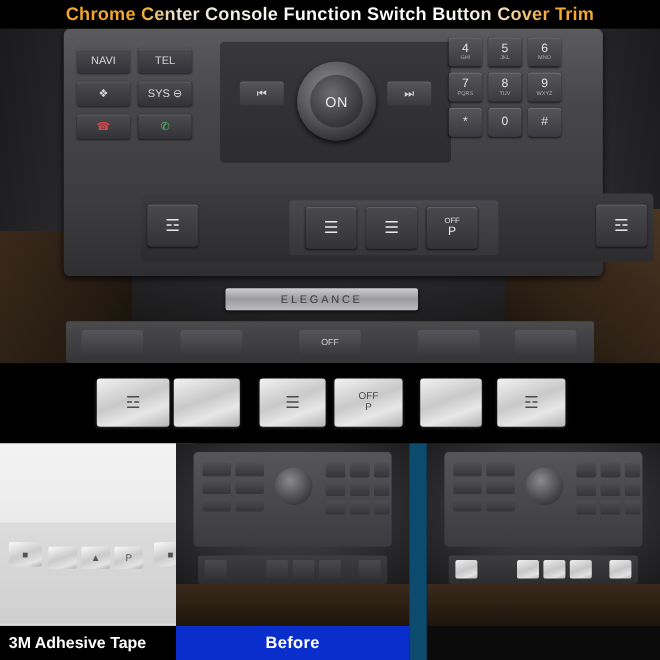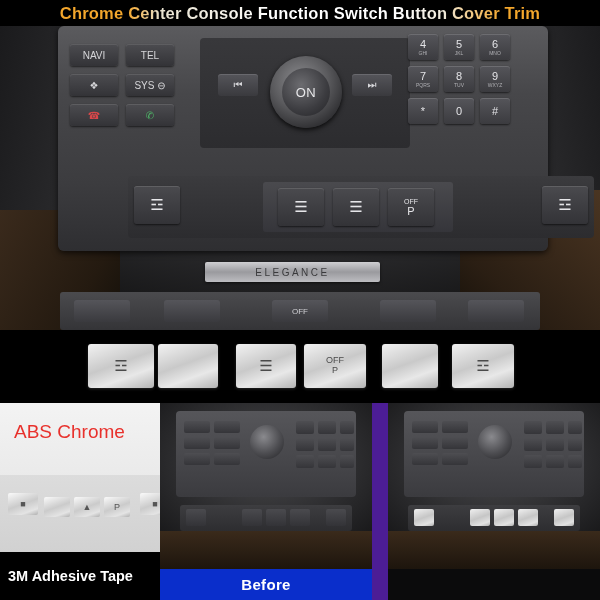--- a/index.html
+++ b/index.html
@@ -8,21 +8,21 @@
     background: #000;
   }
   body {
     font-family: "Liberation Sans", sans-serif;
   }
   #page {
     position: relative;
     width: 600px;
     height: 600px;
     overflow: hidden;
-    background: #4c1d95;
+    background: #0c4a6e;
   }
 
   
   .title-bar {
     position: absolute;
     left: 0; top: 0;
     width: 600px; height: 26px;
     background: #000;
     display: flex;
     align-items: center;
@@ -226,21 +226,21 @@
     background: linear-gradient(180deg, #dcdcdc 0%, #cfcfcf 100%);
   }
   .abs-chip {
     position: absolute;
     background: linear-gradient(160deg, #fafafa 0%, #cbcbcb 50%, #e4e4e4 80%, #b0b0b0 100%);
     border-radius: 2px;
     display: flex; align-items: center; justify-content: center;
   }
   .abs-chip .g { color: #555; font-size: 9px; }
   .tape-bar {
-    position: absolute; left: 0; bottom: 0; width: 176px; height: 48px;
+    position: absolute; left: 0; bottom: 0; width: 176px; height: 31px;
     background: #000;
     display: flex; align-items: center; padding-left: 8px;
     box-sizing: border-box;
   }
   .tape-text { color: #fff; font-size: 14.5px; font-weight: bold; }
 
   .panel-before {
     position: absolute; left: 160px; top: 403px;
     width: 212px; height: 197px;
     background: #0b0b0c;
@@ -419,21 +419,20 @@
     </div>
     <div class="chip" style="left:382px; top:14px; width:56px; height:44px;">
       <span class="cg"></span>
     </div>
     <div class="chip" style="left:452px; top:14px; width:62px; height:44px;">
       <span class="cg">☲</span>
     </div>
   </div>
 
   <div class="panel-abs">
-    <div class="abs-title">ABS Chrome</div>
     <div class="abs-photo">
       <div class="abs-chip" style="left:8px; top:18px; width:30px; height:22px;">
         <span class="g">■</span>
       </div>
       <div class="abs-chip" style="left:44px; top:22px; width:26px; height:20px;"></div>
       <div class="abs-chip" style="left:74px; top:22px; width:26px; height:20px;">
         <span class="g">▲</span>
       </div>
       <div class="abs-chip" style="left:104px; top:22px; width:26px; height:20px;">
         <span class="g">P</span>

